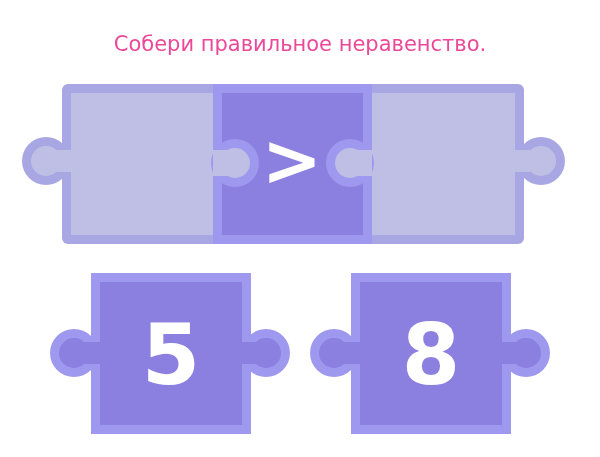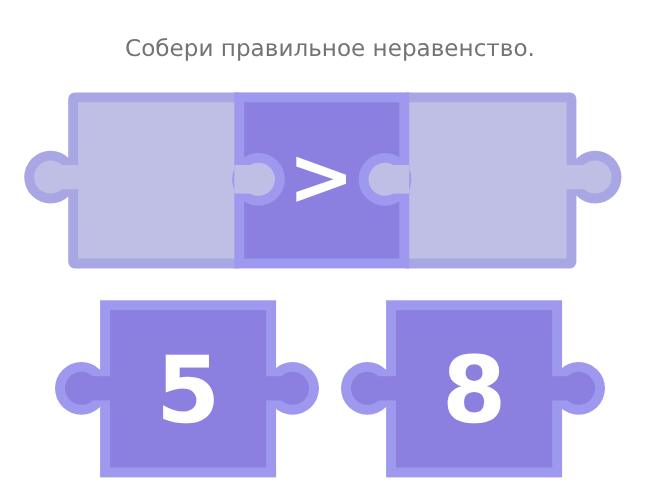--- a/index.html
+++ b/index.html
@@ -1,19 +1,19 @@
 <!DOCTYPE html>
 <html><head>
   <meta charset="utf-8">
   <style>
     html, body { margin: 0; padding: 0; background: #ffffff; }
     body { width: 600px; height: 457px; position: relative; overflow: hidden; font-family: "DejaVu Sans", sans-serif; }
     .title {
       position: absolute; left: 0; top: 32px; width: 600px; text-align: center;
-      font-family: "DejaVu Sans", sans-serif; font-size: 21px; color: #737373; letter-spacing: 0px;
+      font-family: "DejaVu Sans", sans-serif; font-size: 21px; color: #ec4899; letter-spacing: 0px;
     }
     svg.stage { position: absolute; left: 0; top: 0; }
     .glyph { font-family: "DejaVu Sans", sans-serif; font-weight: bold; fill: #ffffff; text-anchor: middle; dominant-baseline: central; }
   </style>
 </head>
 <body>
 
 <div class="title">Собери правильное неравенство.</div>
 
 <svg class="stage" width="600" height="457" viewBox="0 0 600 457" xmlns="http://www.w3.org/2000/svg">

